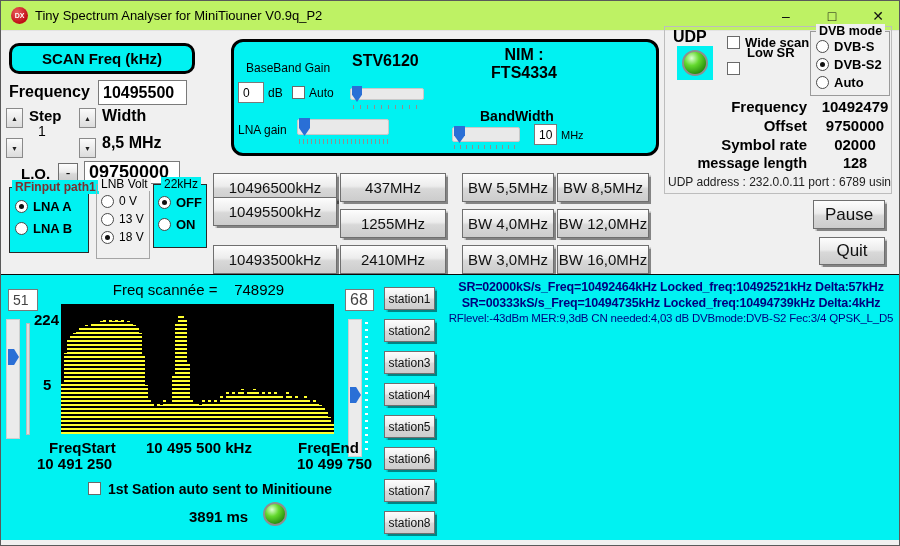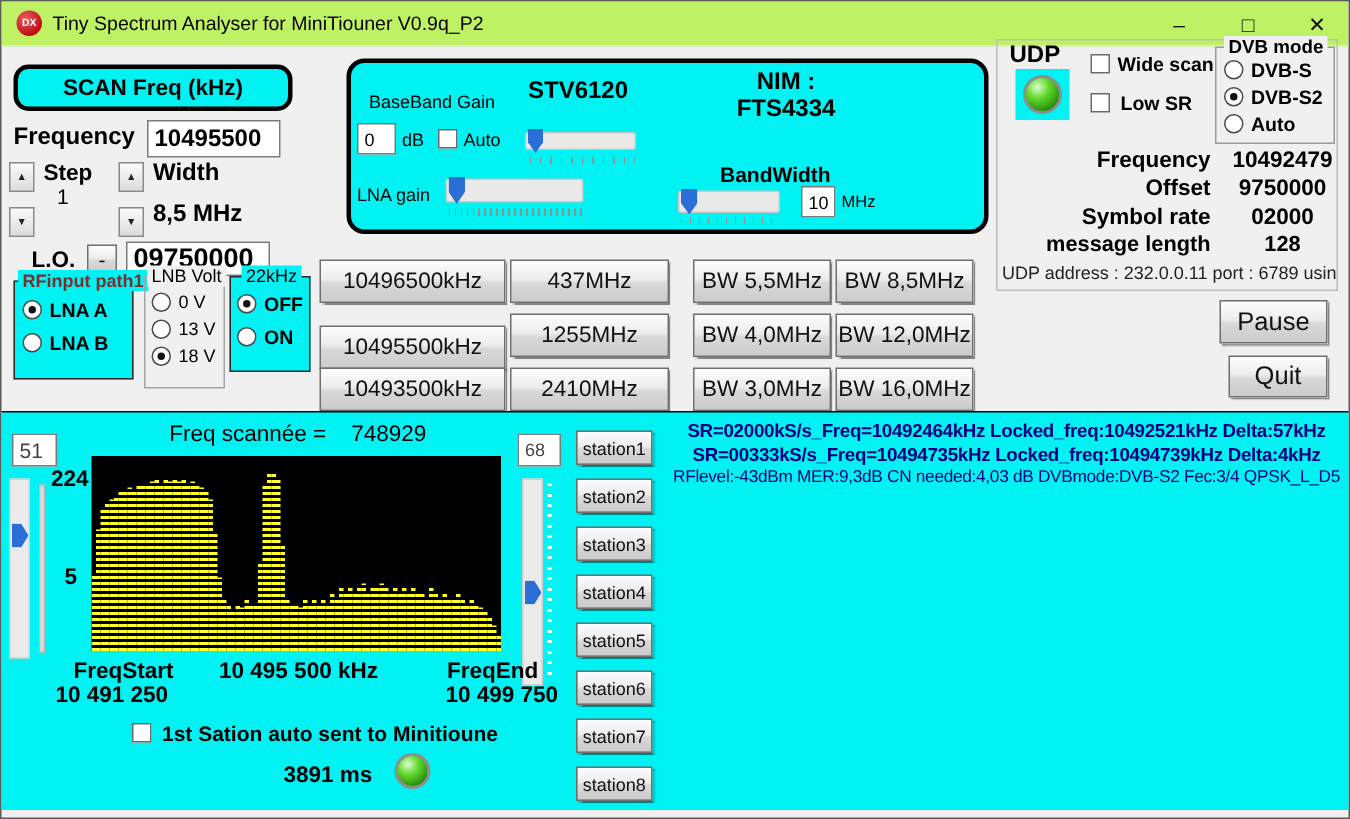--- a/index.html
+++ b/index.html
@@ -99,21 +99,21 @@
   </div>
 
   <div class="groupbox" style="left:663px;top:25px;width:228px;height:168px;border-color:#bdbdbd;padding-left:16px;">
     <div class="abs bold" style="left:8px;top:1px;font-size:16px;">UDP</div>
     <div class="abs cyan" style="left:12px;top:19px;width:36px;height:34px;display:flex;align-items:center;justify-content:center;">
       <div class="led" style="width:26px;height:26px;"></div>
     </div>
     <span class="checkbox abs" style="left:62px;top:9px;"></span>
     <div class="abs bold" style="left:80px;top:8px;font-size:13px;">Wide scan</div>
     <span class="checkbox abs" style="left:62px;top:35px;"></span>
-    <div class="abs bold" style="left:82px;top:34px;font-size:13px;">Low SR</div>
+    <div class="abs bold" style="left:82px;top:18px;font-size:13px;">Low SR</div>
 
     <div class="groupbox" style="left:145px;top:4px;width:80px;height:65px;border-color:#9a9a9a;">
       <div class="gb-caption bold" style="background:#f0f0f0;">DVB mode</div>
       <div class="radio-row" style="left:5px;top:7px;">
         <span class="radio"></span>
         <span class="bold" style="font-size:13px;">DVB-S</span>
       </div>
       <div class="radio-row" style="left:5px;top:25px;">
         <span class="radio on"></span>
         <span class="bold" style="font-size:13px;">DVB-S2</span>
@@ -142,21 +142,21 @@
         <span class="val" style="font-size:14.5px;">128</span>
       </div>
     </div>
     <div class="abs" style="left:3px;top:148px;width:223px;font-size:12px;color:#222;white-space:nowrap;overflow:hidden;">UDP address : 232.0.0.11 port : 6789 using IP</div>
   </div>
 
   <div class="abs btn3d" style="left:812px;top:199px;width:72px;height:29px;font-size:17px;">Pause</div>
   <div class="abs btn3d" style="left:818px;top:236px;width:66px;height:28px;font-size:17px;">Quit</div>
 
   <div class="btn3d preset" style="left:212px;top:172px;width:124px;">10496500kHz</div>
-  <div class="btn3d preset" style="left:212px;top:216px;width:124px;">10495500kHz</div>
+  <div class="btn3d preset" style="left:212px;top:196px;width:124px;">10495500kHz</div>
   <div class="btn3d preset" style="left:212px;top:244px;width:124px;">10493500kHz</div>
   <div class="btn3d preset" style="left:339px;top:172px;width:106px;">437MHz</div>
   <div class="btn3d preset" style="left:339px;top:208px;width:106px;">1255MHz</div>
   <div class="btn3d preset" style="left:339px;top:244px;width:106px;">2410MHz</div>
   <div class="btn3d preset" style="left:461px;top:172px;width:92px;">BW 5,5MHz</div>
   <div class="btn3d preset" style="left:461px;top:208px;width:92px;">BW 4,0MHz</div>
   <div class="btn3d preset" style="left:461px;top:244px;width:92px;">BW 3,0MHz</div>
   <div class="btn3d preset" style="left:556px;top:172px;width:92px;">BW 8,5MHz</div>
   <div class="btn3d preset" style="left:556px;top:208px;width:92px;">BW 12,0MHz</div>
   <div class="btn3d preset" style="left:556px;top:244px;width:92px;">BW 16,0MHz</div>
@@ -304,21 +304,21 @@
         <div class="bar" style="height: 25%;"></div>
         <div class="bar" style="height: 27%;"></div>
         <div class="bar" style="height: 24%;"></div>
         <div class="bar" style="height: 22%;"></div>
         <div class="bar" style="height: 20%;"></div>
         <div class="bar" style="height: 17%;"></div>
         <div class="bar" style="height: 13%;"></div>
         <div class="bar" style="height: 9%;"></div>
       </div>
 
-    <div class="abs field" style="left:344px;top:14px;width:29px;height:22px;font-size:12px;color:#444;">68</div>
+    <div class="abs field" style="left:344px;top:14px;width:29px;height:22px;font-size:16px;color:#444;">68</div>
     <div class="vtrack" style="left:347px;top:44px;width:14px;height:138px;">
       <div class="vthumb" style="left:1px;top:67px;width:11px;height:16px;"></div>
     </div>
     <div class="abs" style="left:364px;top:47px;width:3px;height:132px;background:repeating-linear-gradient(180deg,#ffffff 0 2px,transparent 2px 7px);"></div>
 
     <div class="abs bold" style="left:48px;top:164px;font-size:15px;">FreqStart</div>
     <div class="abs bold" style="left:36px;top:180px;font-size:15px;">10 491 250</div>
     <div class="abs bold" style="left:138px;top:164px;width:120px;text-align:center;font-size:15px;white-space:nowrap;">10 495 500 kHz</div>
     <div class="abs bold" style="left:297px;top:164px;font-size:15px;">FreqEnd</div>
     <div class="abs bold" style="left:296px;top:180px;font-size:15px;">10 499 750</div>

